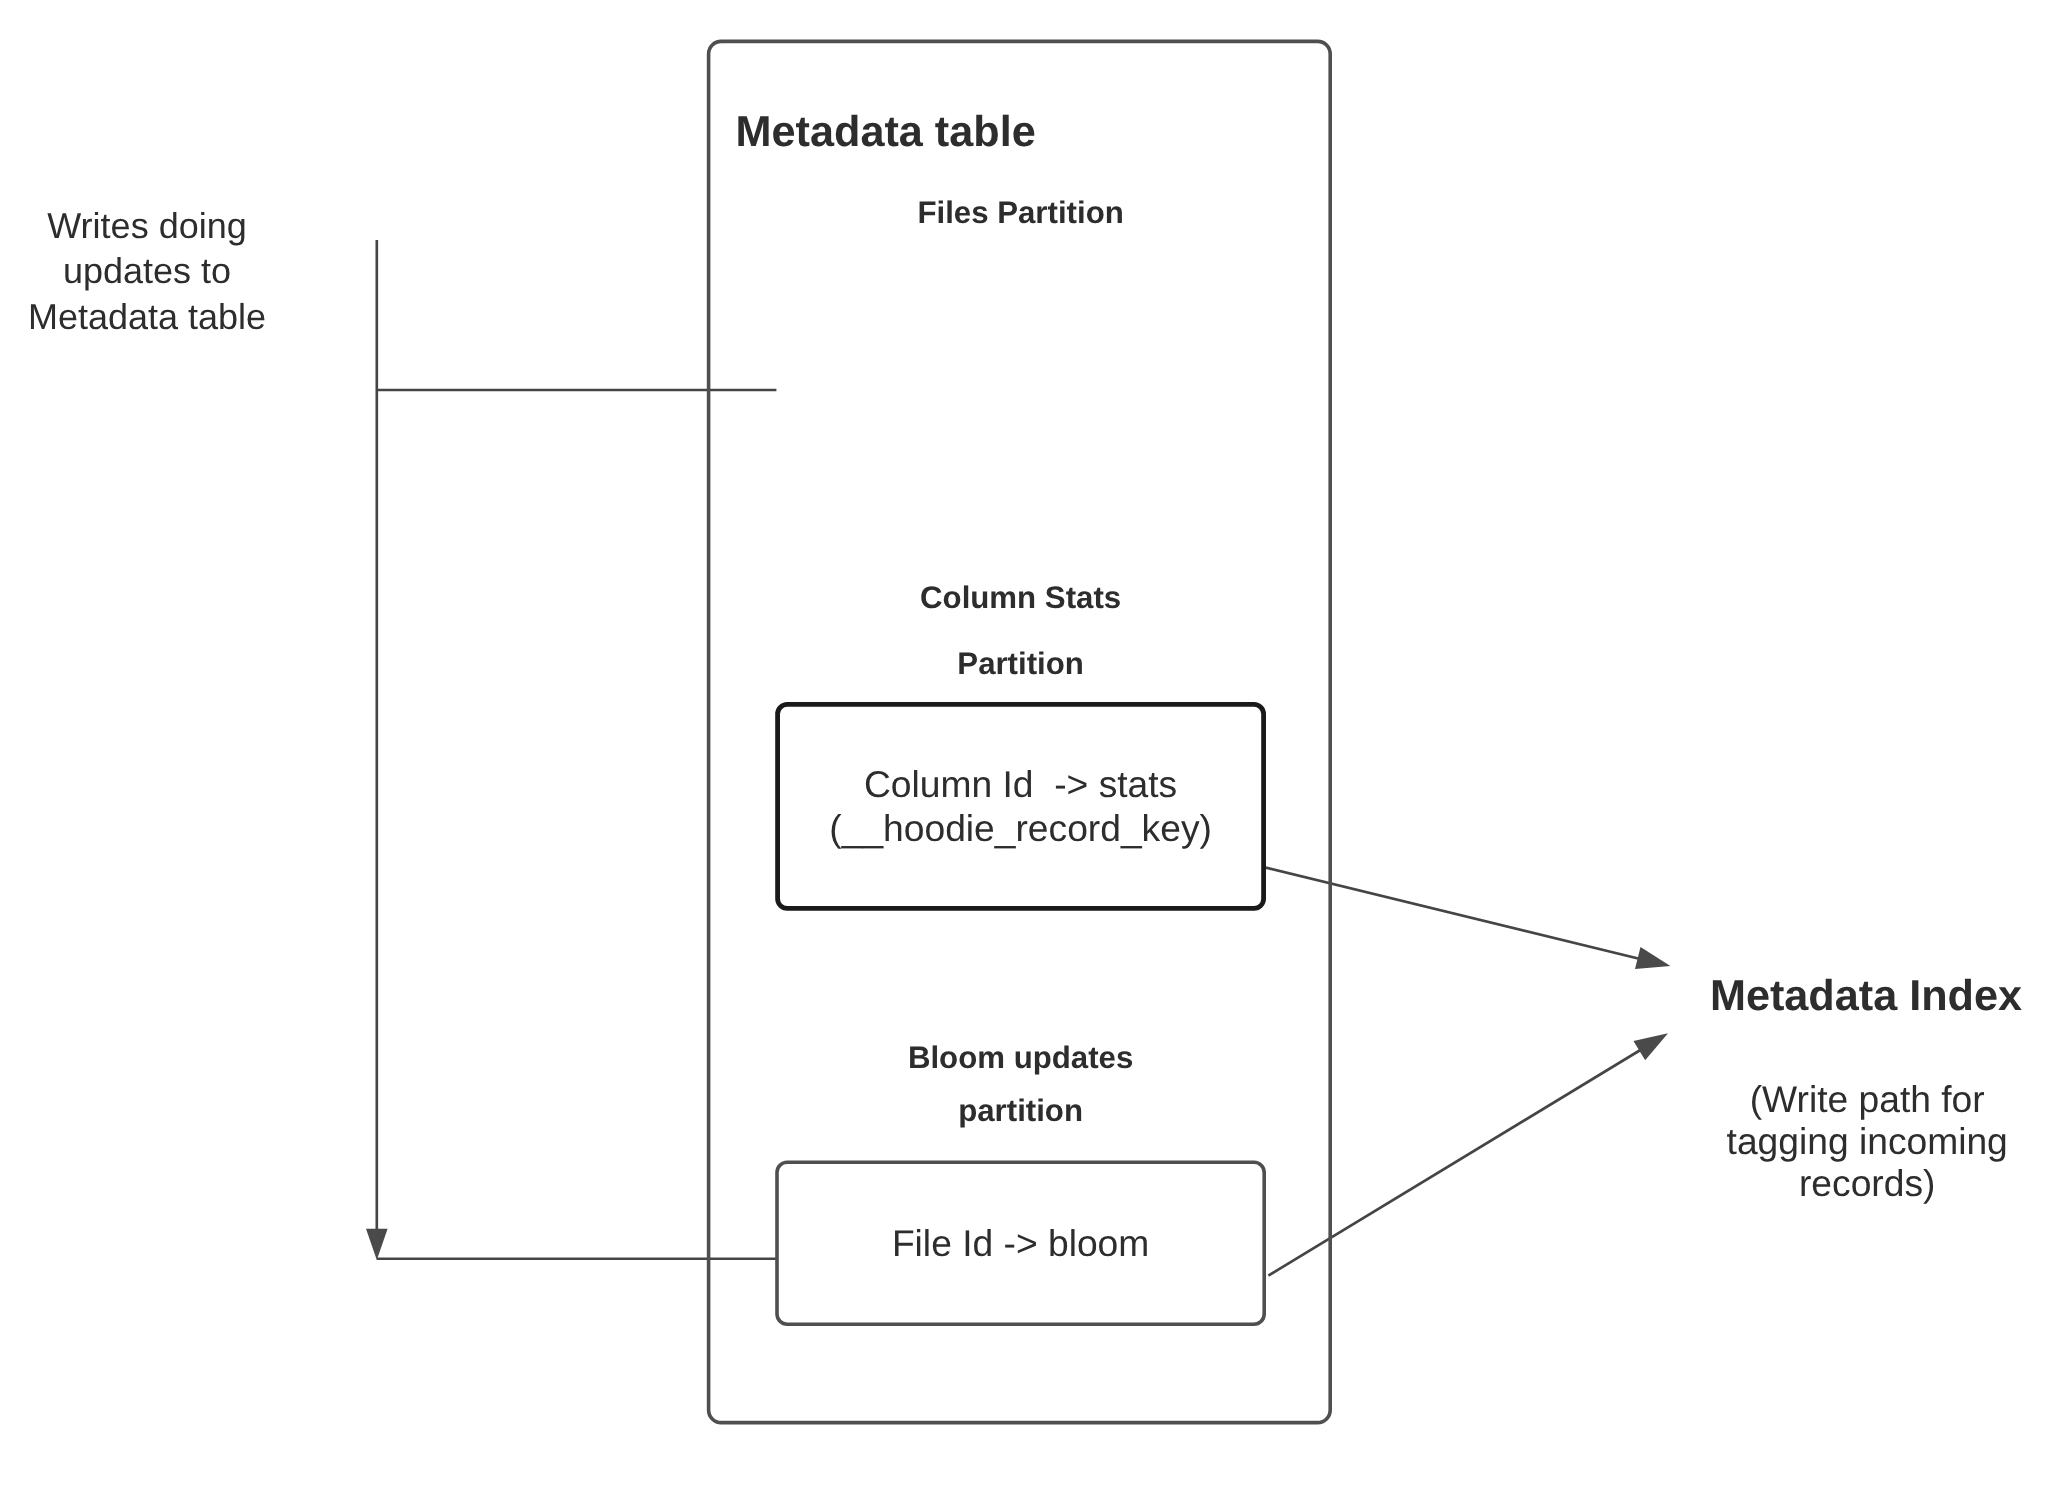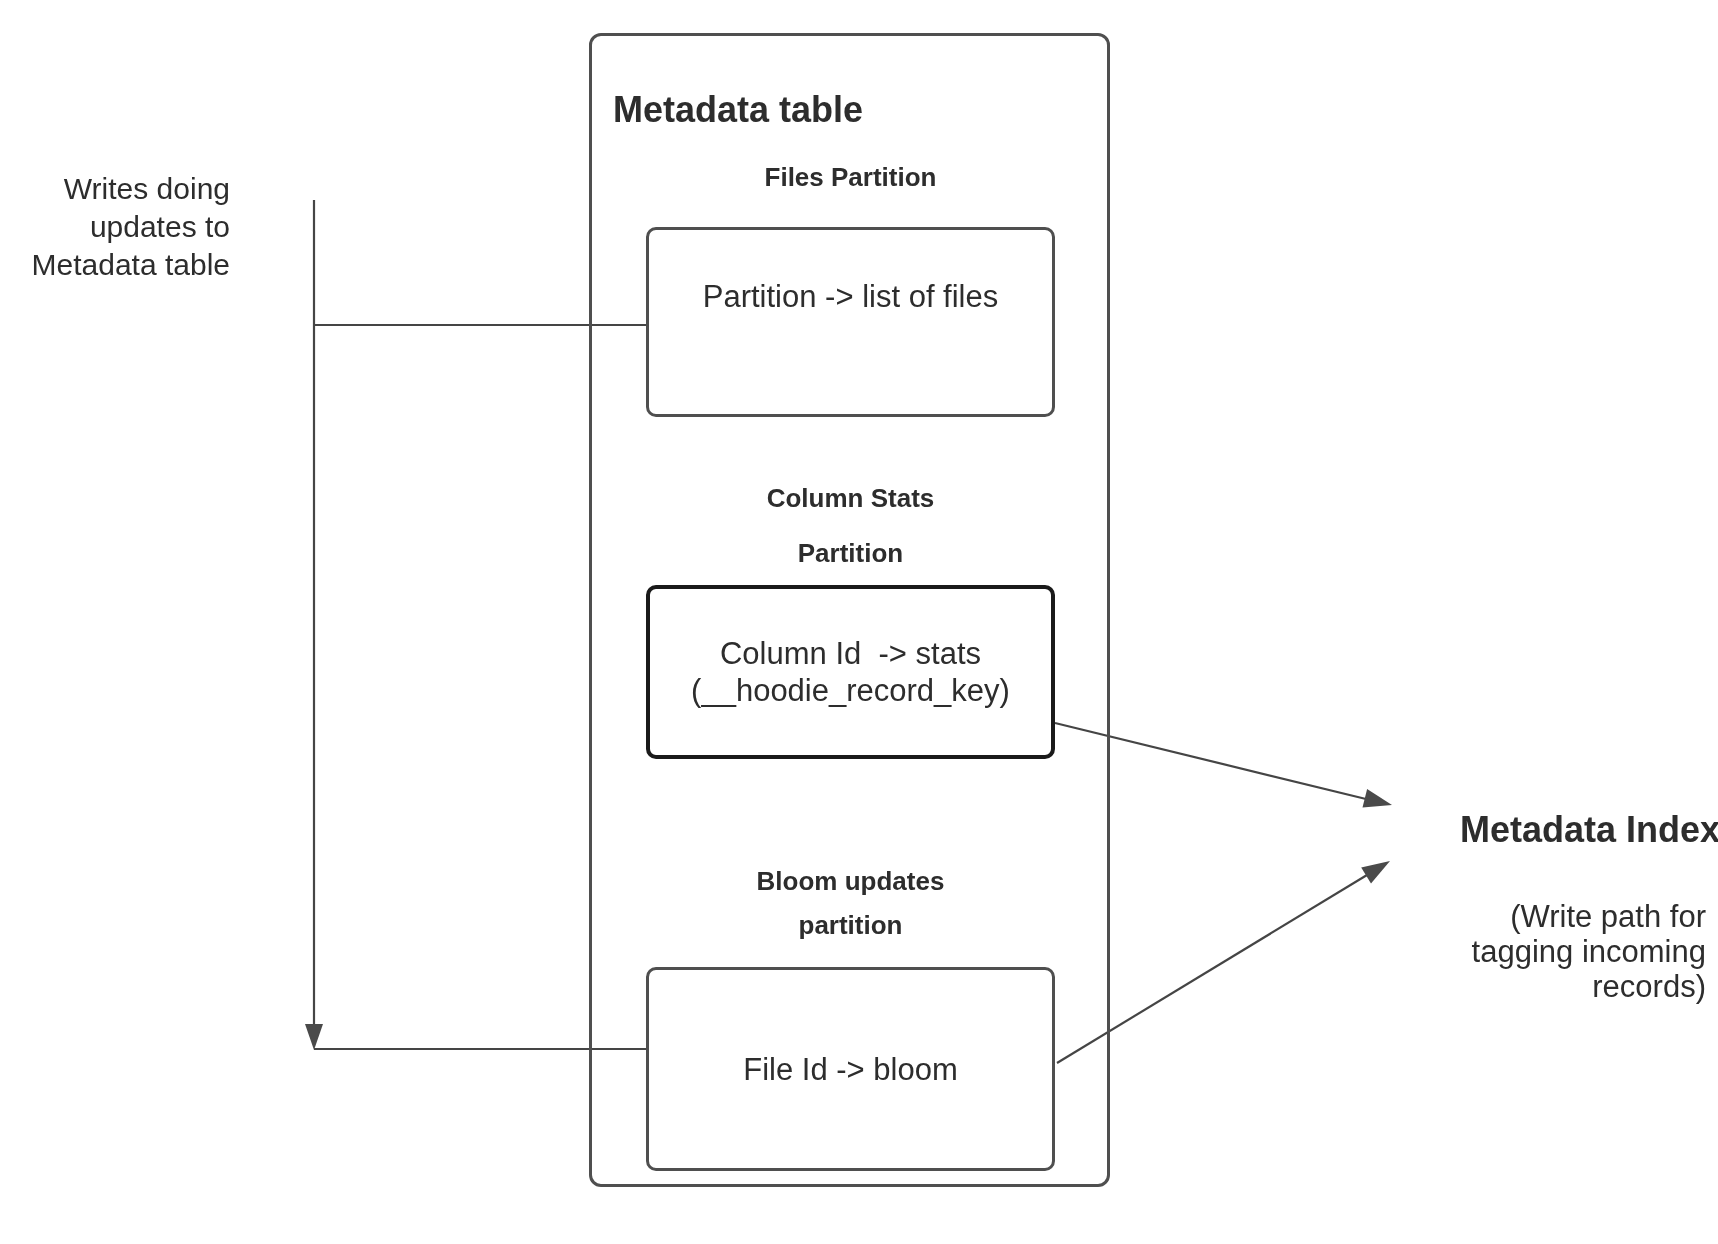--- a/index.html
+++ b/index.html
@@ -13,21 +13,21 @@
   html,body{margin:0;padding:0;background:var(--bg);}
   .canvas{
     position:relative;
     width:1718px;height:1244px;
     background:var(--bg);
     overflow:hidden;
     font-family:"Liberation Sans","DejaVu Sans",sans-serif;
     color:var(--text);
   }
   .txt{position:absolute;white-space:pre-wrap;}
-  .center{text-align:right;}
+  .center{text-align:center;}
   .bold{font-weight:bold;}
   .body-text{font-size:31px;line-height:37px;}
   .left-note{left:15px;top:170px;width:215px;font-size:30px;line-height:38px;}
   .overlay{position:absolute;left:0;top:0;width:1718px;height:1244px;pointer-events:none;}
   .overlay line{stroke:var(--line);stroke-width:2.2;}
   .overlay polygon{fill:var(--arrow);stroke:none;}
   .container-box{
     position:absolute;left:589px;top:33px;width:521px;height:1154px;
     box-sizing:border-box;border:3px solid var(--border);border-radius:12px;
     background:transparent;
@@ -38,21 +38,21 @@
   .h-stats{top:471px;line-height:55px;}
   .h-bloom{top:859px;line-height:44px;}
   .box{
     position:absolute;left:646px;width:409px;box-sizing:border-box;
     border:3px solid var(--border);border-radius:10px;background:#fff;
     display:flex;flex-direction:column;align-items:center;justify-content:center;
     text-align:center;
   }
   .box-files{top:227px;height:190px;justify-content:flex-start;padding-top:48px;}
   .box-stats{top:585px;height:174px;border:4px solid var(--stats_border);}
-  .box-bloom{top:967px;height:204px;}
+  .box-bloom{top:967px;height:138px;}
   .index-title{left:1390px;top:810px;width:330px;font-size:36px;line-height:40px;}
   .index-sub{left:1406px;top:899px;width:300px;font-size:31px;line-height:35px;}
 </style>
 </head>
 <body>
 
 <div class="canvas">
 
   <svg class="overlay" viewBox="0 0 1718 1244" xmlns="http://www.w3.org/2000/svg">
 
@@ -78,23 +78,20 @@
 
   <div class="txt center left-note">Writes doing
 updates to
 Metadata table</div>
 
   <div class="container-box"></div>
 
   <div class="txt bold mt-title">Metadata table</div>
 
   <div class="heading h-files">Files Partition</div>
-  <div class="box box-files">
-    <div class="txt body-text" style="position:static;">Partition -&gt; list of files</div>
-  </div>
 
   <div class="heading h-stats">Column Stats
 Partition</div>
   <div class="box box-stats">
     <div class="txt body-text" style="position:static;">Column Id  -&gt; stats
 (__hoodie_record_key)</div>
   </div>
 
   <div class="heading h-bloom">Bloom updates
 partition</div>

